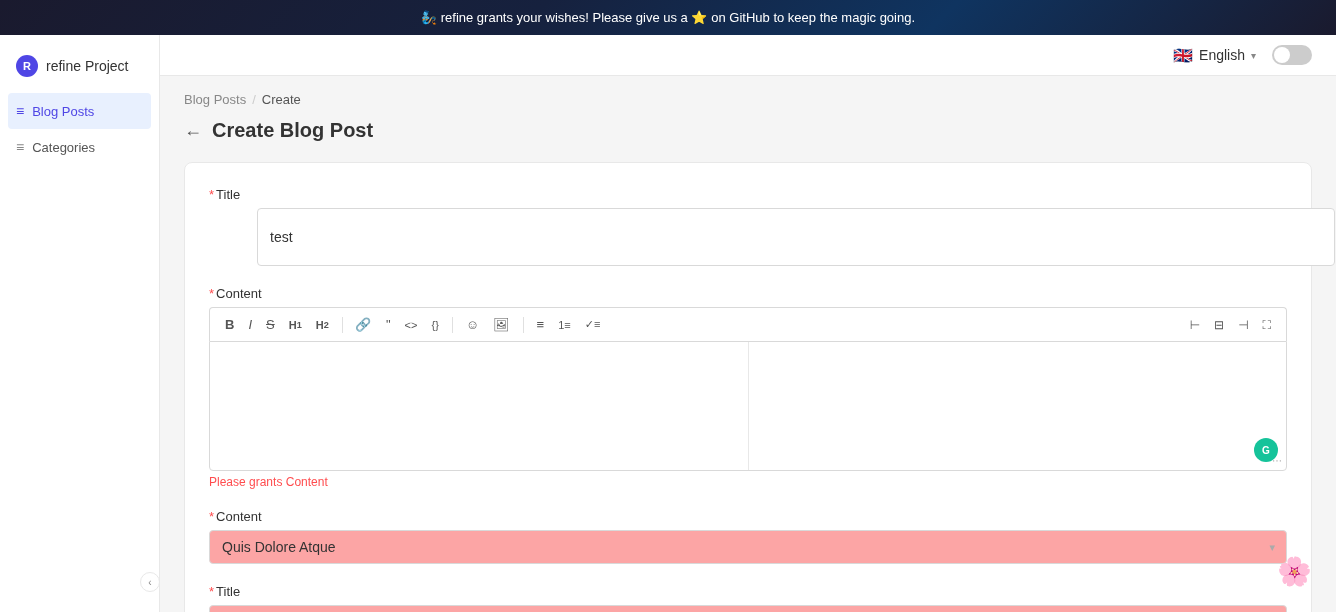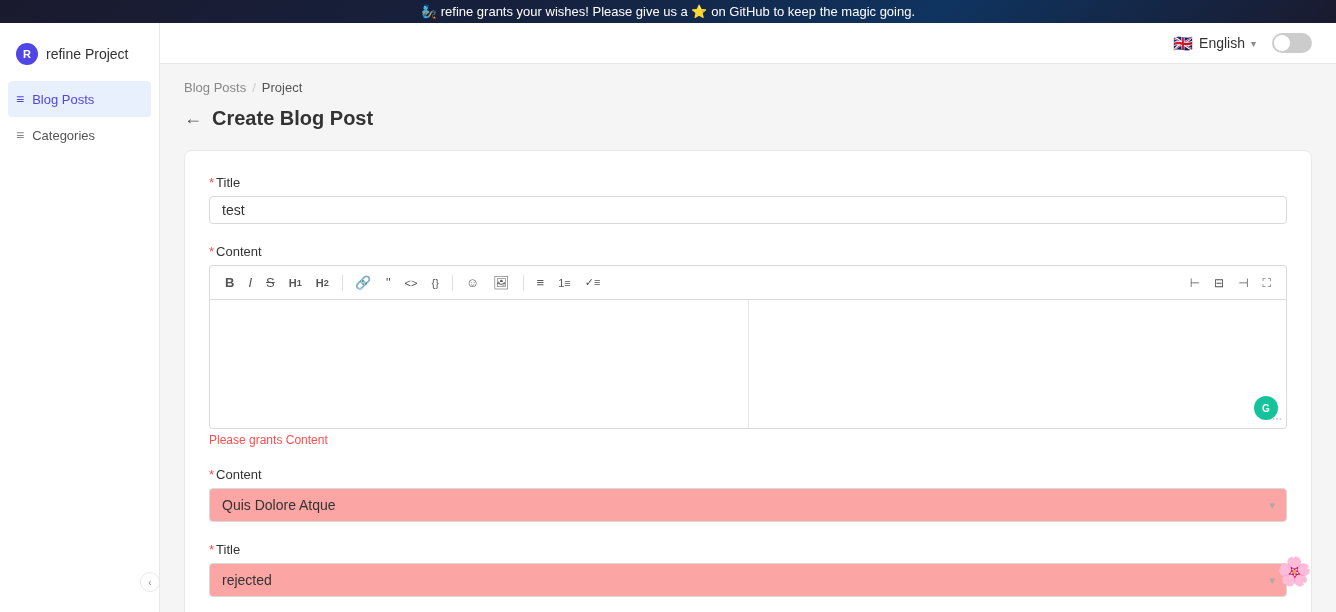--- a/index.html
+++ b/index.html
@@ -3,21 +3,21 @@
   <meta charset="utf-8">
   <style>
     * { box-sizing: border-box; margin: 0; padding: 0; }
     body { font-family: -apple-system, BlinkMacSystemFont, 'Segoe UI', sans-serif; font-size: 14px; background: #f5f5f5; display: flex; flex-direction: column; height: 612px; overflow: hidden; }
 
     
     .top-banner {
       background: linear-gradient(135deg, #1a1a2e 0%, #16213e 40%, #0f3460 70%, #1a1a2e 100%);
       color: white;
       text-align: center;
-      padding: 4px;
+      padding: 10px;
       font-size: 13px;
       flex-shrink: 0;
     }
 
     
     .app-body {
       display: flex;
       flex: 1;
       overflow: hidden;
     }
@@ -223,24 +223,25 @@
     }
 
     .required-mark {
       color: #ff4d4f;
     }
 
     .field-input {
       width: 100%;
       border: 1px solid #d9d9d9;
       border-radius: 4px;
-      padding: 5px 12px;
+      padding: 20px 12px;
       font-size: 14px;
       color: #333;
       outline: none;
+      margin-left: 48px;
     }
 
     
     .editor-toolbar {
       border: 1px solid #d9d9d9;
       border-bottom: none;
       border-radius: 4px 4px 0 0;
       padding: 6px 10px;
       display: flex;
       align-items: center;
@@ -401,21 +402,21 @@
       <div class="toggle-switch">
         <div class="toggle-knob"></div>
       </div>
     </div>
 
     <div class="page-content">
 
       <div class="breadcrumb">
         <a href="#">Blog Posts</a>
         <span class="breadcrumb-separator">/</span>
-        <span class="breadcrumb-current">Project</span>
+        <span class="breadcrumb-current">Create</span>
       </div>
 
       <div class="page-title-row">
         <div class="back-btn">
           <span>←</span>
         </div>
 
         <h1 class="page-title">Create Blog Post</h1>
       </div>
 

